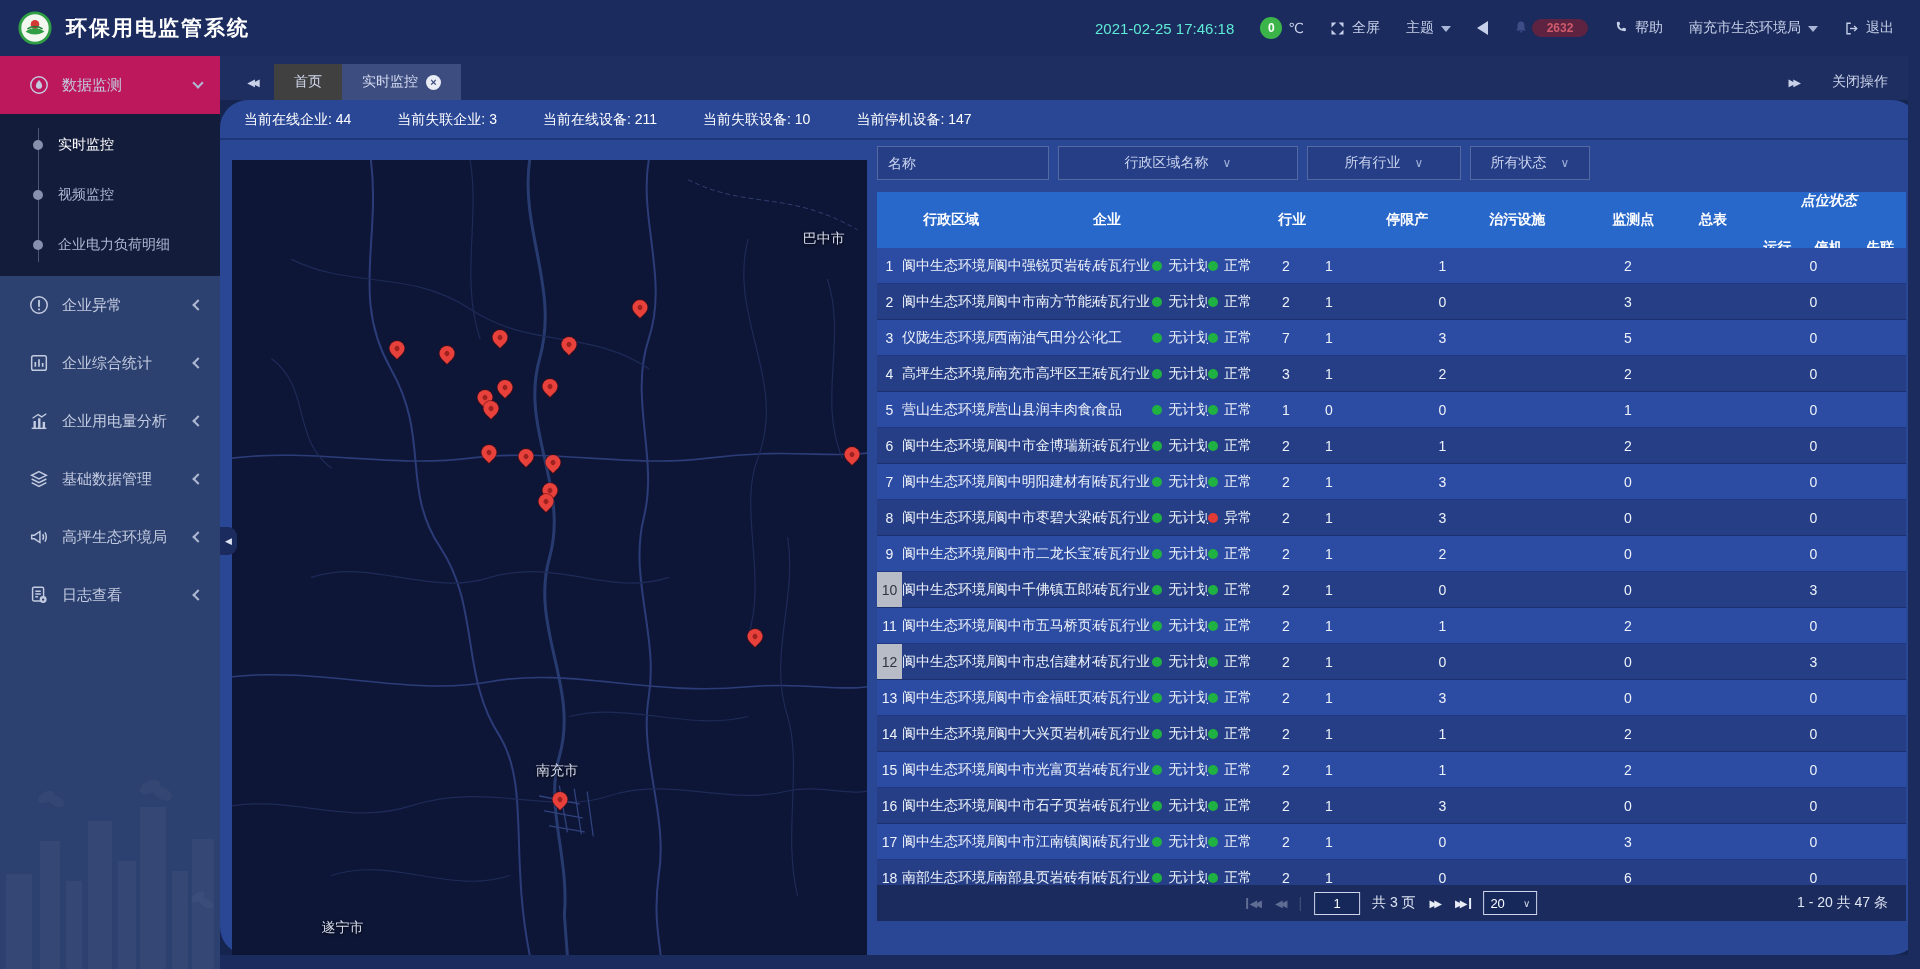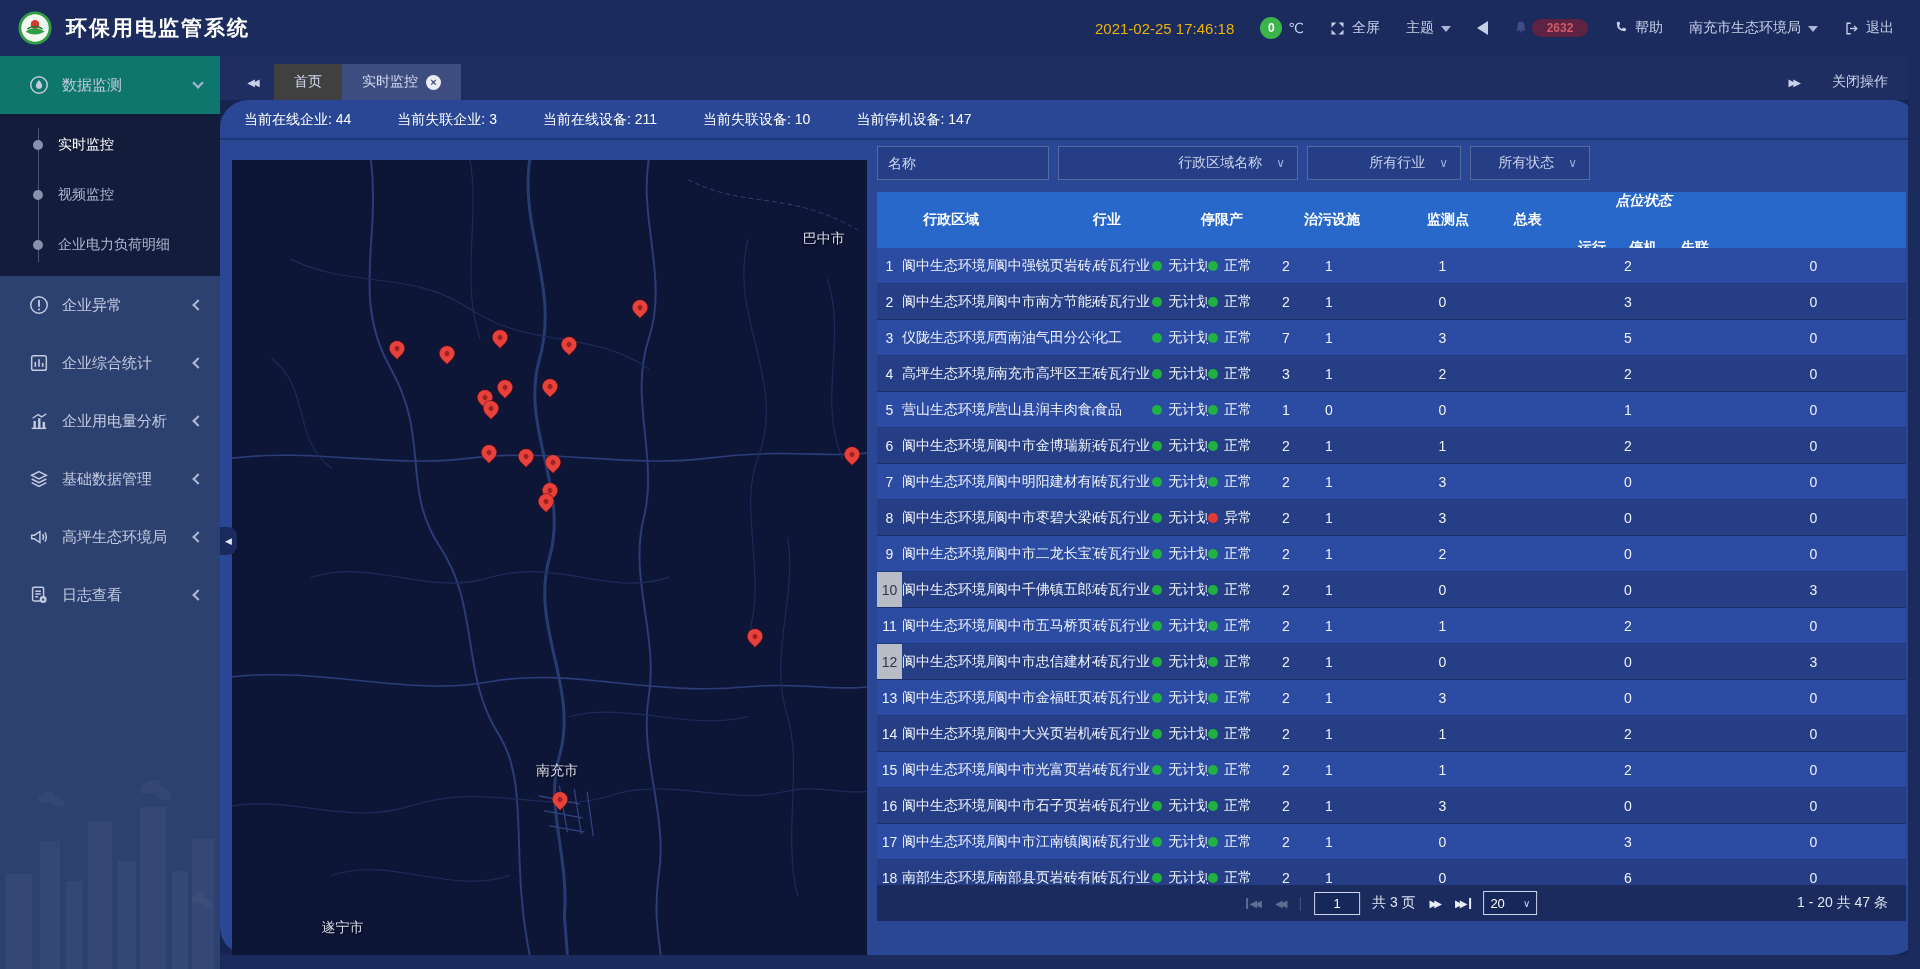--- a/index.html
+++ b/index.html
@@ -5,39 +5,39 @@
   * { margin:0; padding:0; box-sizing:border-box; }
   html,body { width:1920px; height:969px; overflow:hidden; background:#16254f;
     font-family:"Liberation Sans","DejaVu Sans",sans-serif; }
   .page { width:1920px; height:969px; position:relative; display:flex; flex-direction:column; }
 
   
   .hdr { height:56px; background:#1b2b5e; display:flex; align-items:center; padding:0 26px 0 18px; flex:none; }
   .logo { width:34px; height:34px; margin-right:14px; flex:none; }
   .app-title { color:#ffffff; font-size:21px; font-weight:bold; letter-spacing:2px; }
   .hdr-right { margin-left:auto; display:flex; align-items:center; gap:26px; color:#c7d0e9; font-size:14px; }
-  .hdr-time { color:#eab308; font-size:15px; }
+  .hdr-time { color:#5eead4; font-size:15px; }
   .temp { display:flex; align-items:center; gap:6px; }
   .temp-circle { width:22px; height:22px; border-radius:50%; background:#3bb54a; color:#fff;
     font-size:12px; font-weight:bold; display:flex; align-items:center; justify-content:center; }
   .hbtn { display:flex; align-items:center; gap:7px; cursor:pointer; white-space:nowrap; }
   .hbtn svg { display:block; }
   .caret-down { width:0; height:0; border-left:5px solid transparent; border-right:5px solid transparent; border-top:6px solid #aab6d8; margin-top:2px; }
   .mute-tri { width:0; height:0; border-top:7px solid transparent; border-bottom:7px solid transparent; border-right:11px solid #c7d0e9; }
   .notif { display:flex; align-items:center; gap:4px; cursor:pointer; }
   .notif-pill { min-width:56px; height:18px; border-radius:9px; background:#5d2340; color:#cf5a6c;
     font-size:12px; font-weight:bold; display:flex; align-items:center; justify-content:center; padding:0 8px; }
 
   
   .main { flex:1; display:flex; min-height:0; }
 
   
   .sidebar { width:220px; flex:none; background:#2d4170; position:relative; overflow:hidden; }
   .side-item { height:58px; display:flex; align-items:center; padding:0 18px 0 28px; color:#c3cbe0; font-size:15px; cursor:pointer; }
-  .side-item.expanded { background:#0f766e; }
+  .side-item.expanded { background:#be185d; }
   .side-item .s-icon { width:22px; height:22px; margin-right:12px; flex:none; }
   .side-item .s-label { flex:1; }
   .chev { width:8px; height:8px; border-right:2px solid #aeb8d2; border-bottom:2px solid #aeb8d2; flex:none; }
   .chev.left { transform:rotate(135deg); }
   .chev.down { transform:rotate(45deg); margin-top:-4px; }
   .submenu { background:#141c3c; position:relative; padding:6px 0; }
   .submenu::before { content:""; position:absolute; left:38px; top:14px; bottom:14px; width:1px; background:#4a5578; }
   .sub-item { height:50px; display:flex; align-items:center; padding-left:58px; color:#aeb7d0; font-size:14px; cursor:pointer; position:relative; }
   .sub-item::before { content:""; position:absolute; left:33px; top:50%; margin-top:-5px; width:10px; height:10px; border-radius:50%; background:#8791ad; }
   .sub-item.active { color:#ffffff; }
@@ -68,21 +68,21 @@
   .pin::after { content:""; position:absolute; left:5px; top:5px; width:5px; height:5px; border-radius:50%; background:#9e221f; }
   .map-collapse { position:absolute; left:0; top:471px; width:17px; height:28px; background:#1b2b5e;
     border-radius:0 9px 9px 0; color:#dfe5f2; display:flex; align-items:center; justify-content:center; font-size:9px; cursor:pointer; z-index:5; }
 
   
   .right-panel { flex:1; display:flex; flex-direction:column; min-width:0; }
   .filters { height:34px; flex:none; display:flex; gap:9px; margin-bottom:12px; }
   .f-input, .f-select { height:34px; background:#24avoid; }
   .f-input { width:172px; background:#253e86; border:1px solid #53699f; color:#dfe6f6; font-size:14px; padding:0 10px; outline:none; }
   .f-input::placeholder { color:#c9d3ee; }
-  .f-select { display:flex; align-items:center; justify-content:flex-end; background:#253e86; border:1px solid #53699f;
+  .f-select { display:flex; align-items:center; justify-content:center; background:#253e86; border:1px solid #53699f;
     color:#c9d3ee; font-size:14px; padding:0 12px; cursor:pointer; }
   .f-select .v-caret { color:#9fb0d8; font-size:12px; margin-left:14px; }
   .f-region { width:240px; } .f-industry { width:154px; } .f-status { width:120px; }
 
   .table-wrap { flex:1; position:relative; min-height:0; overflow:hidden; }
   .thead { height:56px; background:#2968cb; display:flex; align-items:stretch; color:#fff; font-size:14px; font-weight:bold; }
   .th, .td { display:flex; align-items:center; }
   .c-idx{width:4.5%; justify-content:center;} .c-region{width:16.5%;} .c-company{width:18%;} .c-industry{width:10.5%;}
   .c-limit{width:10%;} .c-facility{width:10%;} .c-points{width:8%; justify-content:center;} .c-meters{width:7.5%; justify-content:center;}
   .c-group{width:15%; display:flex; flex-direction:column;}
@@ -379,20 +379,21 @@
               <div class="f-select f-status">
                 <span>所有状态</span>
                 <span class="v-caret">∨</span>
               </div>
             </div>
 
             <div class="table-wrap">
               <div class="thead">
                 <div class="th c-idx"></div>
                 <div class="th c-region">行政区域</div>
+                <div class="th c-company">企业</div>
                 <div class="th c-industry">行业</div>
                 <div class="th c-limit">停限产</div>
                 <div class="th c-facility">治污设施</div>
                 <div class="th c-points">监测点</div>
                 <div class="th c-meters">总表</div>
                 <div class="c-group">
                   <div class="group-label">点位状态</div>
                   <div class="group-subs">
                     <div class="c-sub">运行</div>
                     <div class="c-sub">停机</div>

